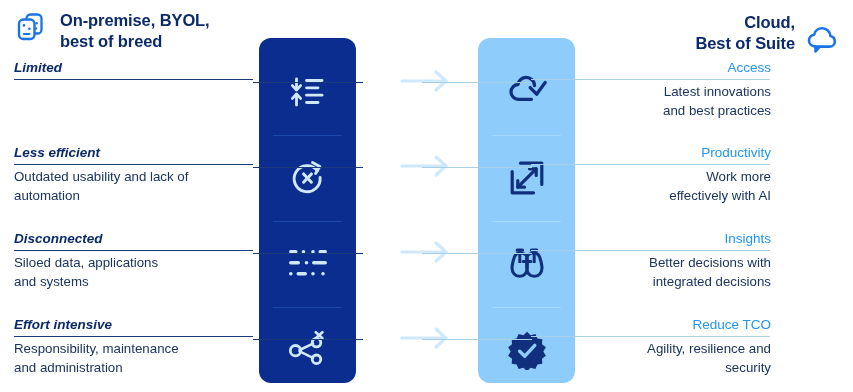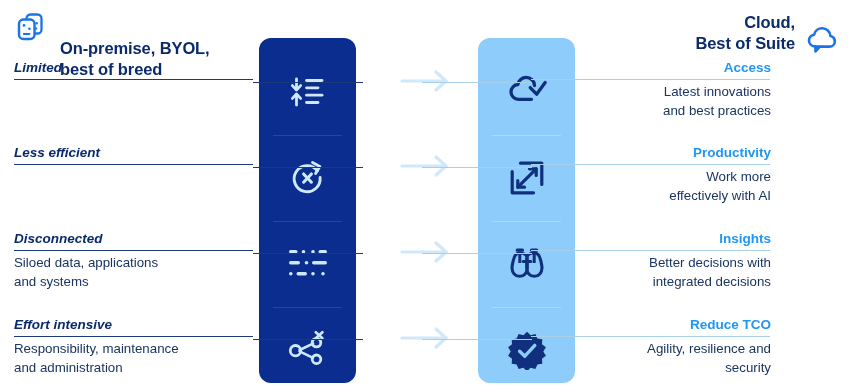--- a/index.html
+++ b/index.html
@@ -15,21 +15,21 @@
     background: #ffffff;
   }
 
   
   .hdr-left {
     position: absolute; left: 14px; top: 10px;
     display: flex; align-items: flex-start; gap: 12px;
   }
   .hdr-left .htxt {
     font-size: 16.5px; font-weight: bold; color: #0b2a6b;
-    line-height: 1.28; letter-spacing: -0.1px; margin-top: 28px;
+    line-height: 1.28; letter-spacing: -0.1px;
   }
   .hdr-right {
     position: absolute; right: 14px; top: 12px;
     display: flex; align-items: flex-end; gap: 10px; margin-left: 44px;
   }
   .hdr-right .htxt {
     font-size: 16.5px; font-weight: bold; color: #0b2a6b;
     line-height: 1.28; text-align: right; letter-spacing: -0.1px;
   }
 
@@ -52,21 +52,21 @@
   .lblock .rule {
     border-top: 1px solid #1b3a7a; width: 239px; margin-bottom: 3px;
   }
   .lblock .body {
     font-size: 13.3px; color: #1b3560; line-height: 1.42;
   }
 
   
   .rblock { position: absolute; right: 14px; top: 0; width: 240px; text-align: right; }
   .rblock .lead {
-    font-size: 13.5px; font-weight: bold;
+    font-size: 13.5px; font-weight: normal;
     color: #2196f3; line-height: 1.25; padding-bottom: 2px;
   }
   .rblock .rule {
     border-top: 1px solid #a9cfe8; width: 239px; margin-bottom: 3px;
   }
   .rblock .body {
     font-size: 13.3px; color: #1b3560; line-height: 1.42;
   }
 
   
@@ -280,20 +280,24 @@
         <div>and best practices</div>
       </div>
     </div>
   </div>
 
   <div class="row row-1">
     <div class="rule-ext-left" style="top:22px"></div>
     <div class="lblock">
       <div class="lead">Less efficient</div>
       <div class="rule"></div>
+      <div class="body">
+        <div>Outdated usability and lack of</div>
+        <div>automation</div>
+      </div>
     </div>
     <div class="arrow" style="top:8px;">
       <svg width="56" height="24" viewBox="0 0 56 24">
         <path d="M4 12 L48 12" stroke="#cfe8fb" stroke-width="3.2" stroke-linecap="round"></path>
         <path d="M38 3 L48 12 L38 21" fill="none" stroke="#cfe8fb" stroke-width="3.2" stroke-linecap="round" stroke-linejoin="round"></path>
       </svg>
     </div>
     <div class="rule-ext-right" style="top:22px"></div>
     <div class="rblock">
       <div class="lead">Productivity</div>

